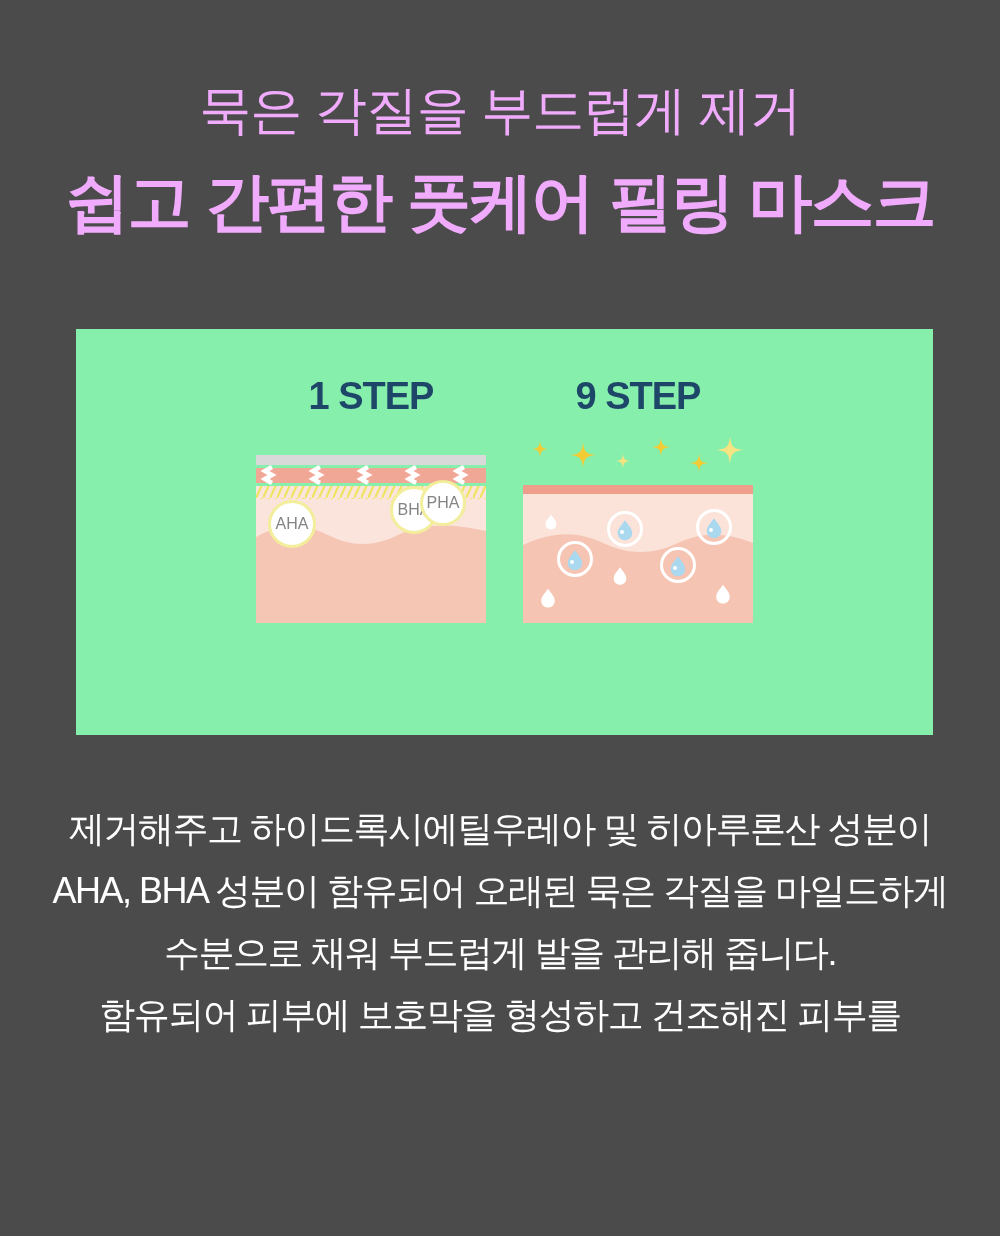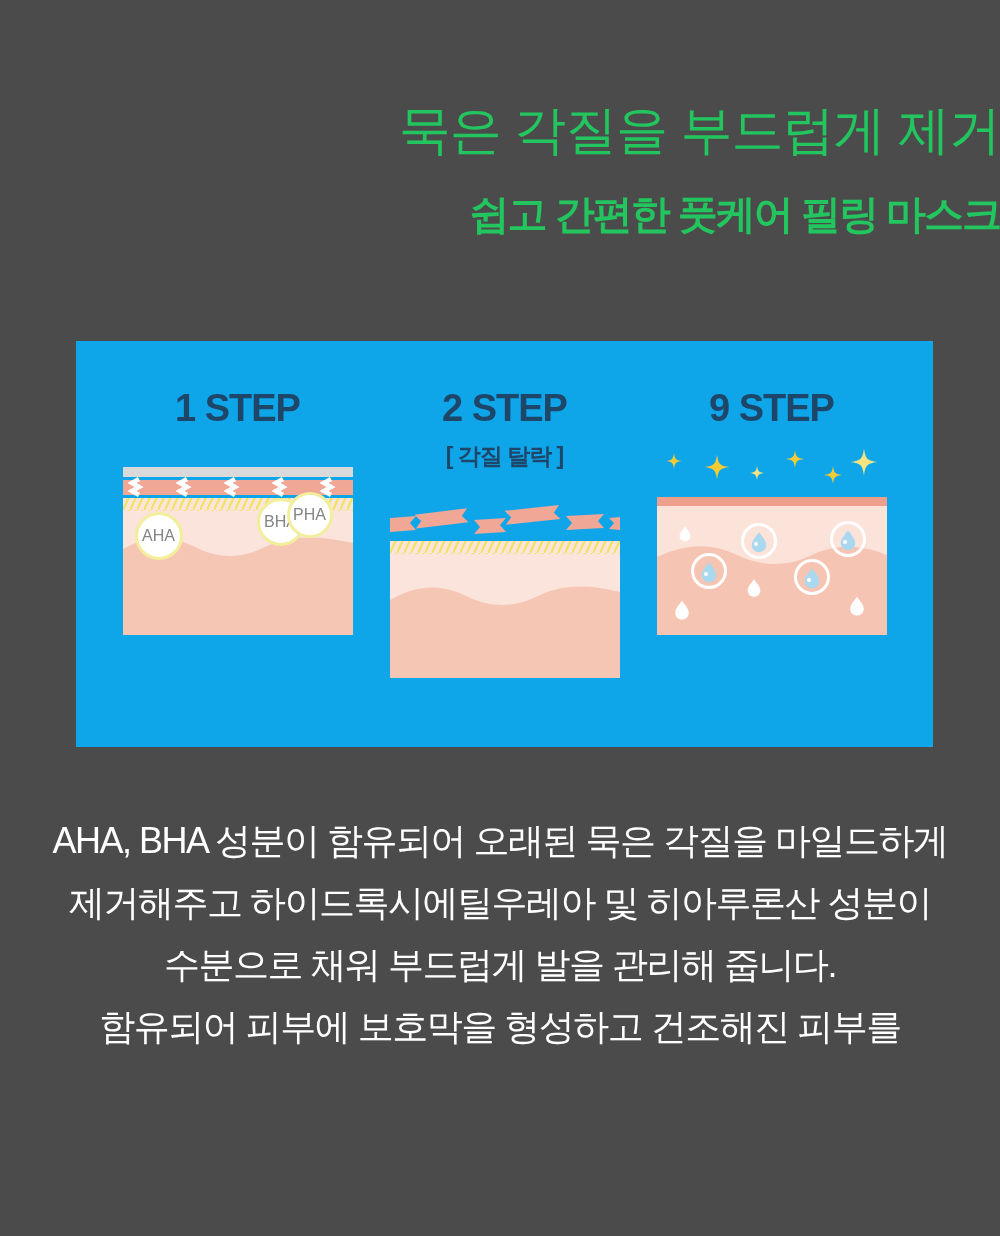--- a/index.html
+++ b/index.html
@@ -3,28 +3,28 @@
 <meta charset="utf-8">
 <style>
   * { margin:0; padding:0; box-sizing:border-box; }
   html,body { background:#4b4b4b; }
   .page {
     position:relative; width:1000px; height:1236px; margin:0 auto;
     background:#4b4b4b; overflow:hidden;
     font-family:"Liberation Sans", sans-serif;
   }
   
-  .headline { padding-top:100px; text-align:right; color:#22c55e; }
+  .headline { padding-top:80px; text-align:center; color:#f0abfc; }
   .headline-line1 { font-size:52px; font-weight:400; line-height:60px; letter-spacing:-1px; }
-  .headline-line2 { margin-top:20px; font-size:40px; font-weight:800; line-height:68px; letter-spacing:-2px; }
+  .headline-line2 { margin-top:28px; font-size:64px; font-weight:800; line-height:68px; letter-spacing:-2px; }
 
   
   .card {
     margin-top:93px; margin-left:76px;
-    width:857px; height:406px; background:#0ea5e9;
+    width:857px; height:406px; background:#86efac;
   }
   .steps { display:flex; justify-content:center; gap:37px; padding-top:46px; }
   .step { width:230px; text-align:center; }
   .step-title { font-size:38px; font-weight:800; color:#1e4668; letter-spacing:-1px; line-height:42px; }
   .step-sub   { margin-top:12px; font-size:23px; font-weight:700; color:#1e4668; letter-spacing:-1px; }
   .illus { position:relative; margin-top:16px; width:230px; height:190px; }
   .illus svg { position:absolute; left:0; top:0; }
 
   .ing-circle {
     position:absolute; display:flex; align-items:center; justify-content:center;
@@ -73,39 +73,20 @@
             <rect x="0" y="53" width="230" height="137" fill="#fbe4dc"></rect>
             <path d="M0 104 C25 90 48 90 72 102 C96 114 118 114 142 102 C166 90 196 90 230 98 L230 190 L0 190 Z" fill="#f6c6b4"></path>
             <rect x="0" y="53" width="230" height="13" fill="url(#hatch)"></rect>
           </svg>
           <div class="ing-circle ing-aha">AHA</div>
           <div class="ing-circle ing-bha">BHA</div>
           <div class="ing-circle ing-pha">PHA</div>
         </div>
       </div>
 
-      <div class="step">
-        <div class="step-title">2 STEP</div>
-        <div class="step-sub">[ 각질 탈락 ]</div>
-        <div class="illus">
-          <svg width="230" height="190" viewBox="0 0 230 190">
-            <g fill="#f0a796">
-              <polygon points="0,30 26,28 20,35 26,42 0,44"></polygon>
-              <polygon points="25,23 78,23 72,30 78,37 25,37 31,30" transform="rotate(-7 55 30)"></polygon>
-              <polygon points="84,32 116,30 110,37 116,44 84,46 90,39"></polygon>
-              <polygon points="115,20 170,20 164,27 170,34 115,34 121,27" transform="rotate(-6 142 27)"></polygon>
-              <polygon points="176,28 214,26 208,33 214,40 176,42 182,35"></polygon>
-              <polygon points="219,30 230,29 230,42 219,41 224,35"></polygon>
-            </g>
-            <rect x="0" y="53" width="230" height="137" fill="#fbe4dc"></rect>
-            <path d="M0 112 C28 96 52 96 76 108 C100 120 124 120 148 108 C172 96 200 96 230 104 L230 190 L0 190 Z" fill="#f6c6b4"></path>
-            <rect x="0" y="53" width="230" height="13" fill="url(#hatch)"></rect>
-          </svg>
-        </div>
-      </div>
 
       <div class="step">
         <div class="step-title">9 STEP</div>
         <div class="illus">
           <svg width="230" height="190" viewBox="0 0 230 190">
             <g>
               <path d="M0 -9 C1 -2 2 -1 9 0 C2 1 1 2 0 9 C-1 2 -2 1 -9 0 C-2 -1 -1 -2 0 -9 Z" fill="#f2cb35" transform="translate(17,16) scale(0.9)"></path>
               <path d="M0 -9 C1 -2 2 -1 9 0 C2 1 1 2 0 9 C-1 2 -2 1 -9 0 C-2 -1 -1 -2 0 -9 Z" fill="#f2cb35" transform="translate(60,22) scale(1.4)"></path>
               <path d="M0 -9 C1 -2 2 -1 9 0 C2 1 1 2 0 9 C-1 2 -2 1 -9 0 C-2 -1 -1 -2 0 -9 Z" fill="#f6e483" transform="translate(100,28) scale(0.8)"></path>
               <path d="M0 -9 C1 -2 2 -1 9 0 C2 1 1 2 0 9 C-1 2 -2 1 -9 0 C-2 -1 -1 -2 0 -9 Z" fill="#f2cb35" transform="translate(138,14) scale(1.0)"></path>
@@ -144,19 +125,19 @@
               </g>
             </g>
           </svg>
         </div>
       </div>
 
     </div>
   </div>
 
   <div class="description">
+    <div>제거해주고 하이드록시에틸우레아 및 히아루론산 성분이</div>
     <div>AHA, BHA 성분이 함유되어 오래된 묵은 각질을 마일드하게</div>
-    <div>제거해주고 하이드록시에틸우레아 및 히아루론산 성분이</div>
     <div>수분으로 채워 부드럽게 발을 관리해 줍니다.</div>
     <div>함유되어 피부에 보호막을 형성하고 건조해진 피부를</div>
   </div>
 
 </div>
 
 </body></html>

